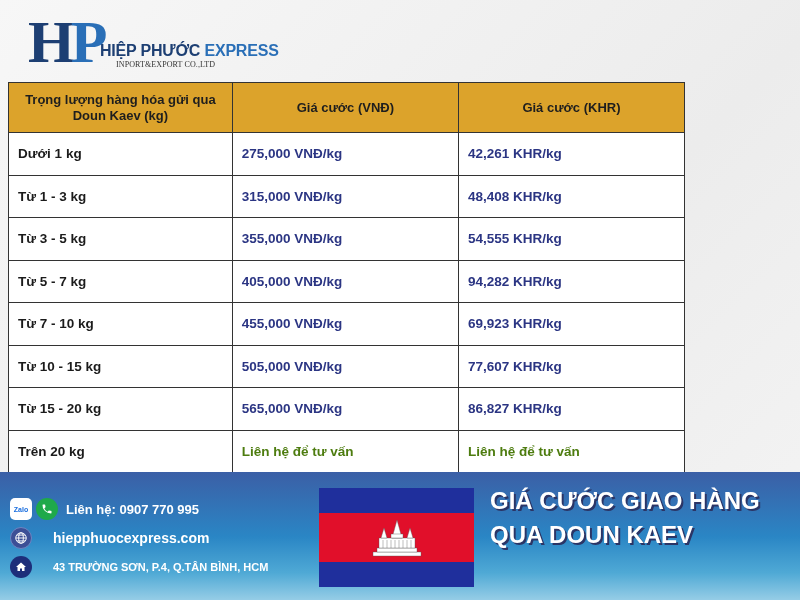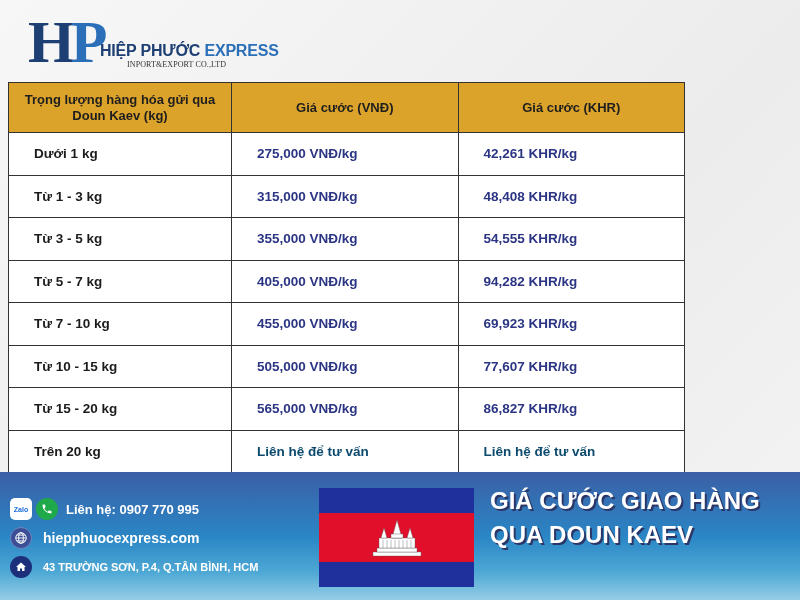--- a/index.html
+++ b/index.html
@@ -17,42 +17,42 @@
   }
   .logo-hp .h { color: #1d3f73; }
   .logo-hp .p { color: #2a6fb7; }
   .logo-name {
     position: absolute; left: 76px; top: 28px;
     font-family: "Liberation Sans", sans-serif; font-weight: bold;
     font-size: 16px; color: #1d3f73; white-space: nowrap; letter-spacing: -0.2px;
   }
   .logo-name .accent { color: #2a6fb7; }
   .logo-sub {
-    position: absolute; left: 103px; top: 46px;
+    position: absolute; left: 92px; top: 46px;
     font-family: "Liberation Serif", serif; font-size: 8px; color: #333;
     white-space: nowrap; letter-spacing: 0.1px;
   }
 
   table.rates {
     position: absolute; left: 8px; top: 82px; width: 677px;
     border-collapse: collapse; background: #fff;
     font-family: "Liberation Sans", sans-serif;
   }
   table.rates th, table.rates td { border: 1.5px solid #333; }
   table.rates th {
     background: #dca32b; color: #1e1e1e; font-weight: bold; font-size: 13px;
     height: 50px; text-align: center; vertical-align: middle; line-height: 16px;
     padding: 0 8px;
   }
   table.rates td {
-    height: 42.5px; font-size: 13.5px; font-weight: bold; padding: 0 25px;
+    height: 42.5px; font-size: 13.5px; font-weight: bold; padding: 0 9px;
     vertical-align: middle; color: #1b1b1b;
   }
   table.rates td.price { color: #2b3583; }
-  table.rates td.contact { color: #0c4a6e; }
+  table.rates td.contact { color: #4d7c0f; }
   col.c1 { width: 261px; } col.c2 { width: 261px; } col.c3 { width: 261px; }
 
   .footer {
     position: absolute; left: 0; top: 472px; width: 800px; height: 144px;
     background: linear-gradient(180deg, #3b5fa6 0%, #2a86c5 45%, #4fa9d5 70%, #bfe2f0 100%);
   }
   .contact-row {
     position: absolute; left: 10px; display: flex; align-items: center;
     color: #fff; font-weight: bold; white-space: nowrap;
   }
@@ -62,21 +62,21 @@
     flex-shrink: 0;
   }
   .ic-zalo { border-radius: 5px; background: #fff; color: #1a6fe0; font-size: 7px; font-weight: bold; width: 22px; height: 22px; }
   .ic-phone { background: #1fa94a; margin-left: 4px; }
   .ic-globe { background: #3c4f96; border: 1px solid #6d84c2; }
   .ic-home { background: #1d2e7a; }
   .row1 { top: 26px; font-size: 13px; }
   .row2 { top: 55px; font-size: 14px; }
   .row3 { top: 84px; font-size: 11px; }
   .row1 .txt { margin-left: 8px; }
-  .row2 .txt, .row3 .txt { margin-left: 11px; }
+  .row2 .txt, .row3 .txt { margin-left: 21px; }
 
   .flag {
     position: absolute; left: 319px; top: 16px; width: 155px; height: 99px;
     display: flex; flex-direction: column;
   }
   .flag .blue { background: #1f2f9c; height: 25px; }
   .flag .red { background: #e10f2a; height: 49px; display: flex; align-items: center; justify-content: center; }
   .flag .blue2 { background: #1f2f9c; height: 25px; }
 
   .headline {

